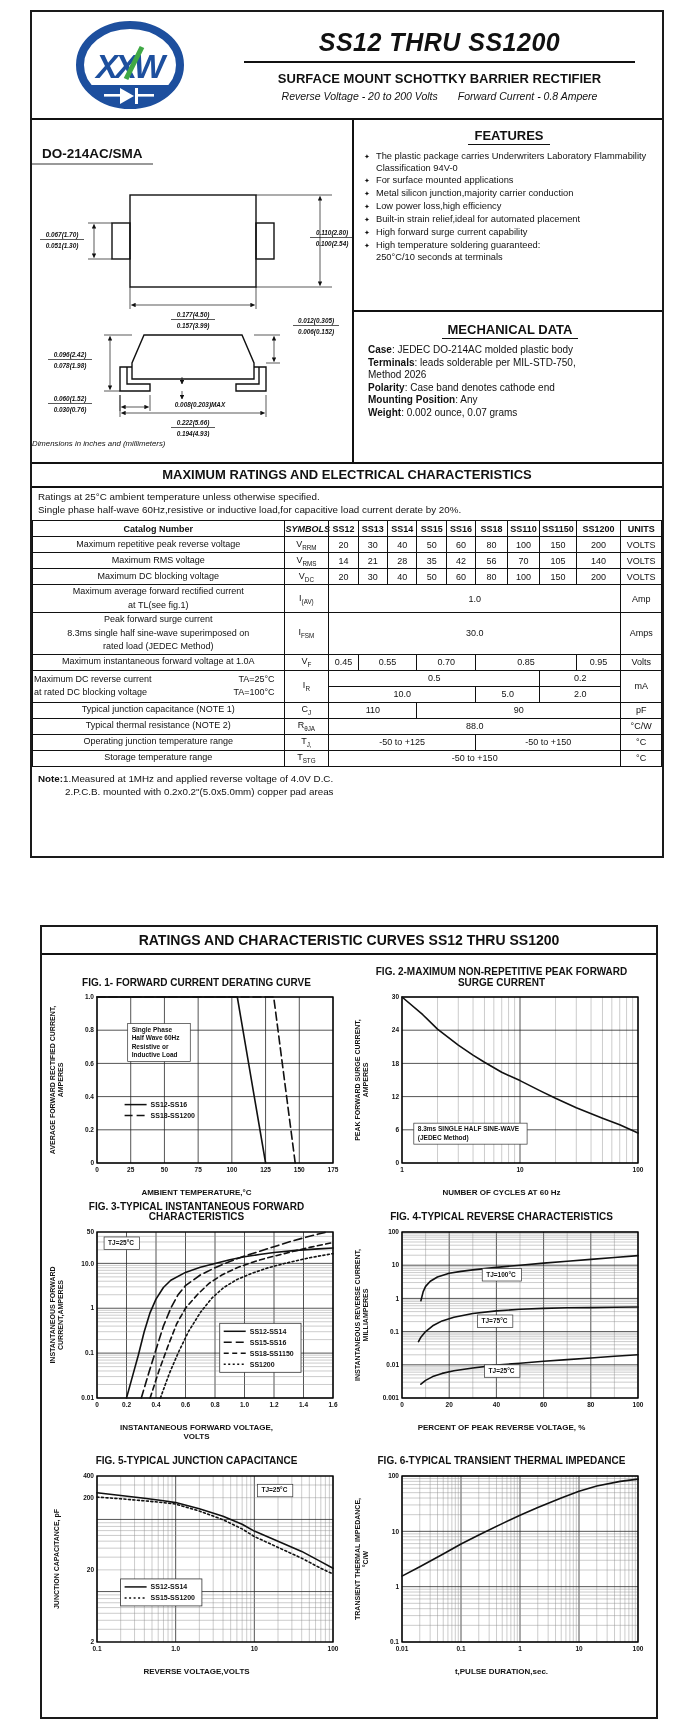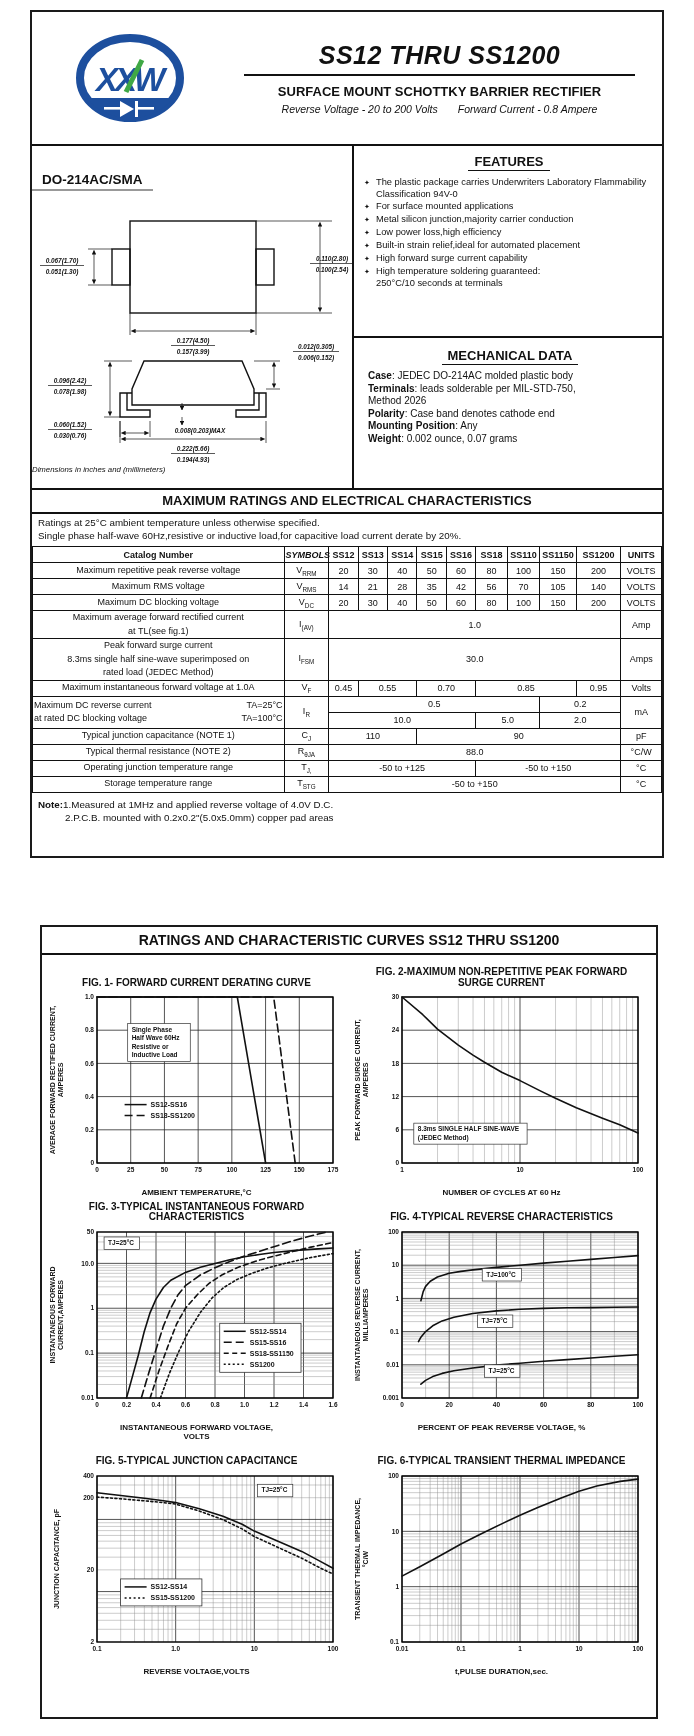--- a/index.html
+++ b/index.html
@@ -2,21 +2,21 @@
 <html><head>
 <meta charset="utf-8">
 <style>
   html,body{margin:0;padding:0;background:#fff;}
   body{width:694px;height:1736px;position:relative;font-family:"Liberation Sans",sans-serif;color:#111;}
   .page{position:absolute;background:#fff;border:2px solid #1a1a1a;box-sizing:border-box;}
   #page1{left:30px;top:10px;width:634px;height:848px;}
   #page2{left:40px;top:925px;width:618px;height:794px;}
 
   
-  .hdr{display:flex;align-items:center;height:132px;}
+  .hdr{display:flex;align-items:center;height:106px;}
   .logo-wrap{width:195px;display:flex;justify-content:center;align-items:center;}
   .title-wrap{flex:1;text-align:center;padding-right:10px;}
   .doc-title{font-size:25px;font-weight:bold;letter-spacing:0.5px;font-style:italic;}
   .title-rule{border-top:2px solid #111;width:92%;margin:4px auto 8px;}
   .doc-sub{font-size:13px;font-weight:bold;}
   .doc-tag{font-size:10.5px;font-style:italic;margin-top:4px;}
   .doc-tag span{margin:0 10px;}
 
   
   .twocol{display:flex;border-top:2px solid #111;height:342px;}
@@ -36,21 +36,21 @@
   .mech-lines .ml{white-space:pre-line;}
 
   
   .banner1{border-top:2px solid #111;border-bottom:2px solid #111;text-align:center;font-weight:bold;font-size:13px;padding:3px 0 4px;}
   .cond{font-size:9.8px;line-height:12.5px;padding:3px 6px 4px;}
   table.ratings{width:100%;border-collapse:collapse;table-layout:fixed;}
   table.ratings th,table.ratings td{border:1px solid #111;font-size:9px;text-align:center;padding:0 1px;height:15px;vertical-align:middle;}
   table.ratings th{font-weight:bold;}
   th.symh{font-style:italic;font-size:7.3px;font-weight:bold;}
   td.lc{text-align:left;padding-left:4px;line-height:13.5px;}
-  td.lc .lblline{display:flex;justify-content:space-between;gap:16px;}
+  td.lc .lblline{display:flex;justify-content:space-between;padding-right:8px;gap:16px;}
   sub{font-size:6.3px;}
   .notes{font-size:9.8px;line-height:13.5px;padding:5px 4px 0 6px;}
   .notes .n2{padding-left:27px;}
 
   
   .banner2{border-bottom:2px solid #111;text-align:center;font-weight:bold;font-size:14px;padding:5px 12px;}
   .figgrid{display:grid;grid-template-columns:1fr 1fr;row-gap:4px;padding:12px 2px 0;}
   .fig{text-align:center;}
   .fig-title{font-weight:bold;font-size:10px;line-height:10.5px;white-space:pre-line;min-height:21px;display:flex;align-items:flex-end;justify-content:center;}
   .fig-xlabel{font-weight:bold;font-size:8px;white-space:pre-line;line-height:9.5px;margin-top:1px;}

